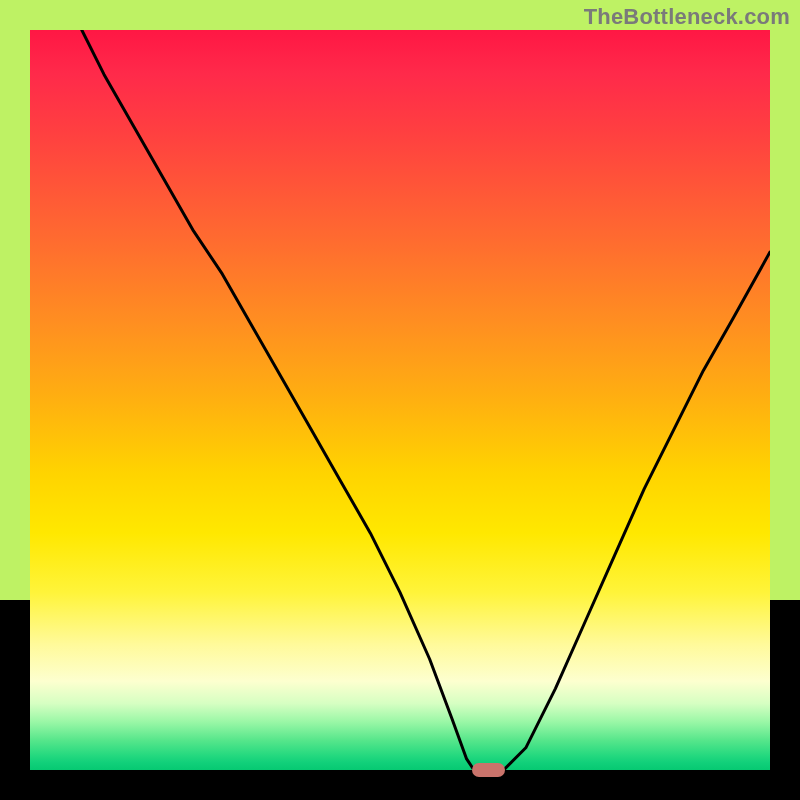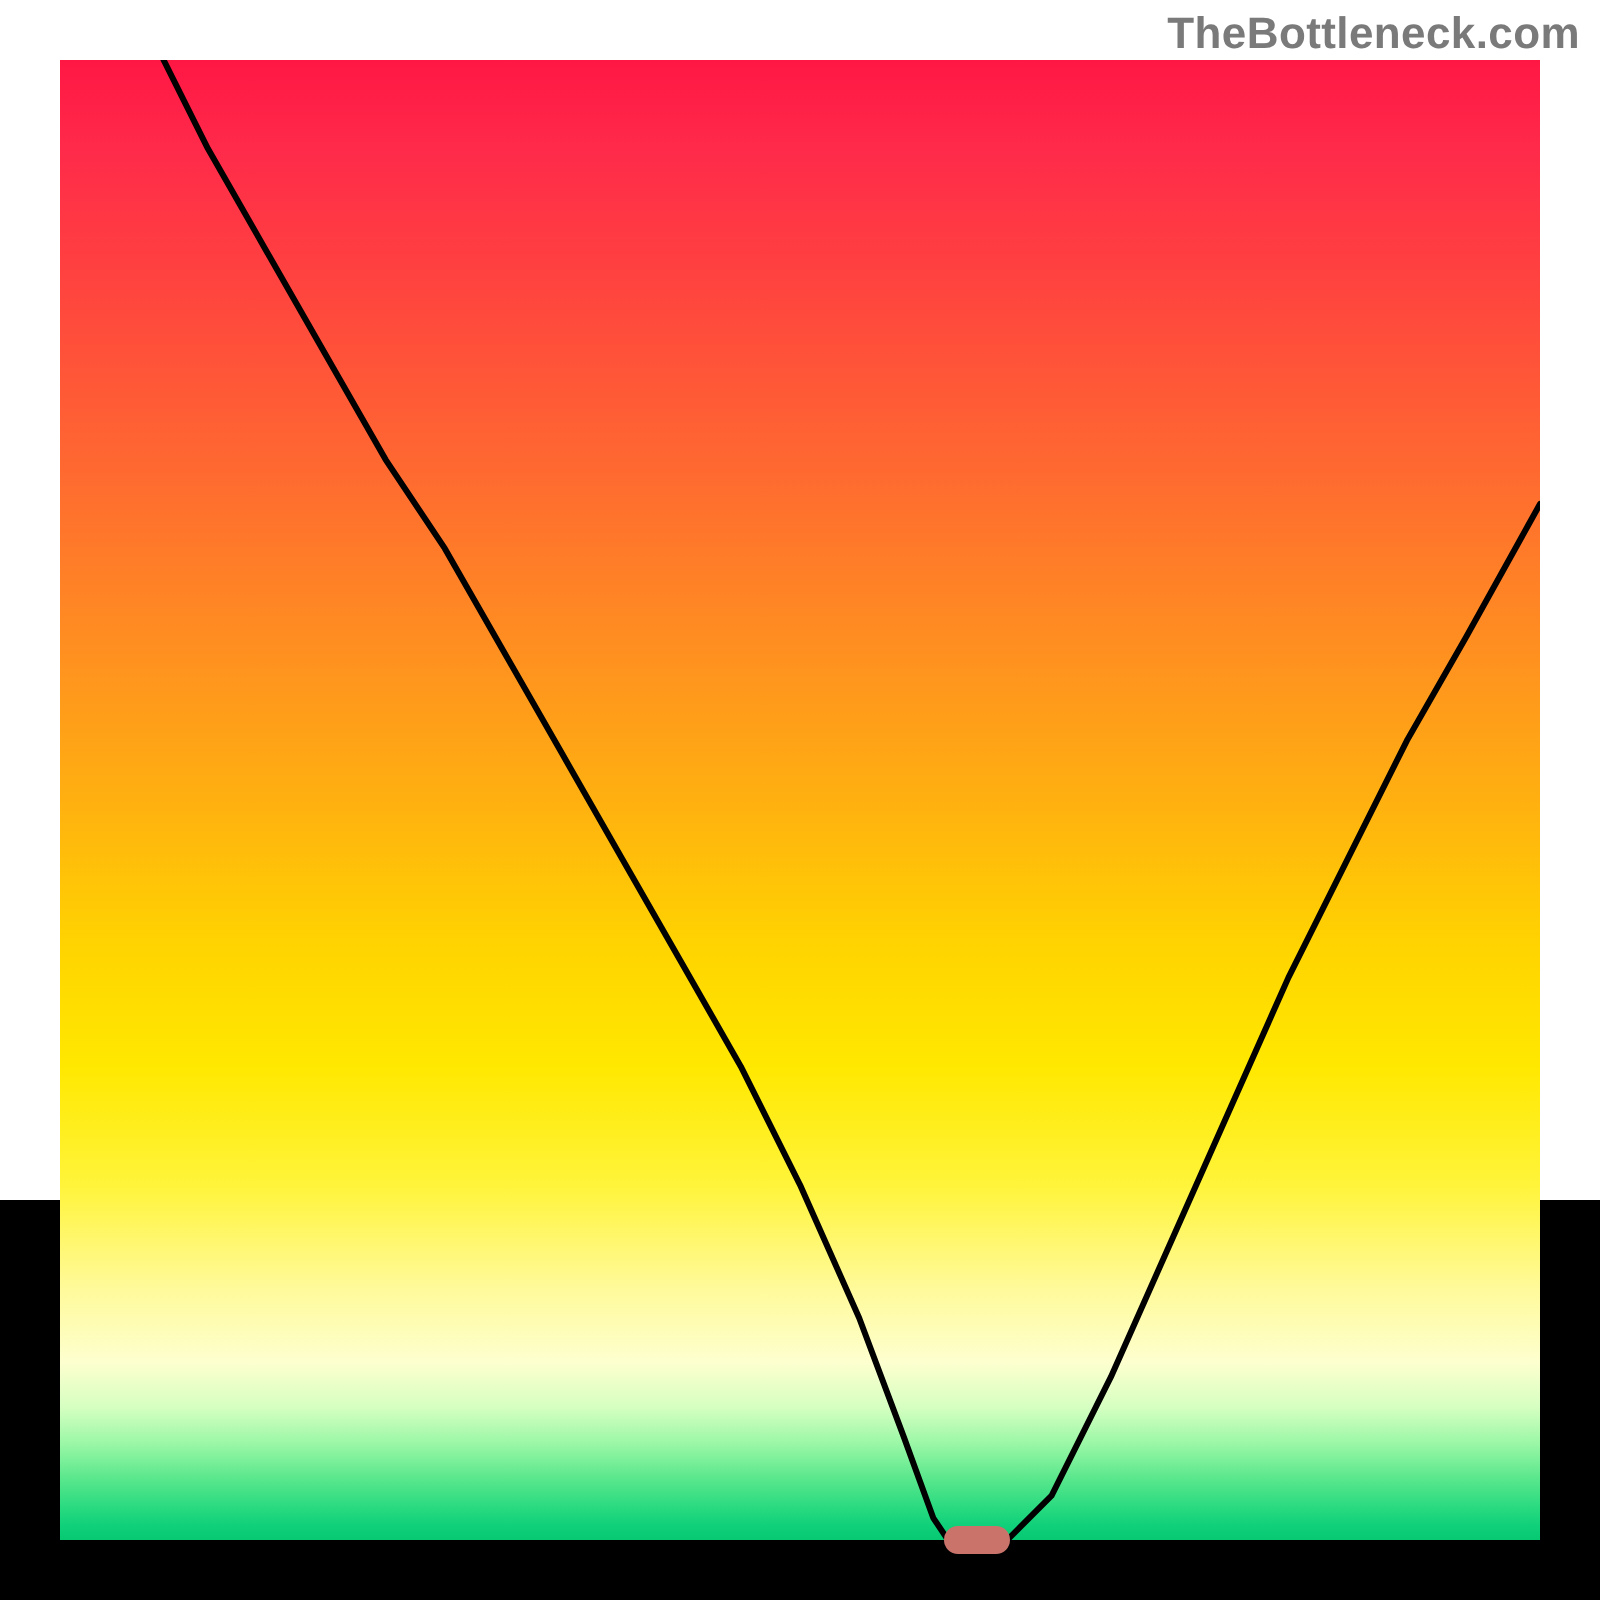--- a/index.html
+++ b/index.html
@@ -10,21 +10,21 @@
     background: #000;
     overflow: hidden;
     position: relative;
   }
   .outer {
     position: absolute;
     left: 0;
     top: 0;
     width: 800px;
     height: 600px;
-    background: #ffffff;
+    background: #bef264;
   }
   .plot-area {
     position: absolute;
     left: 30px;
     top: 30px;
     width: 740px;
     height: 740px;
     
     background: linear-gradient(to bottom,
        #ff1744 0%,

